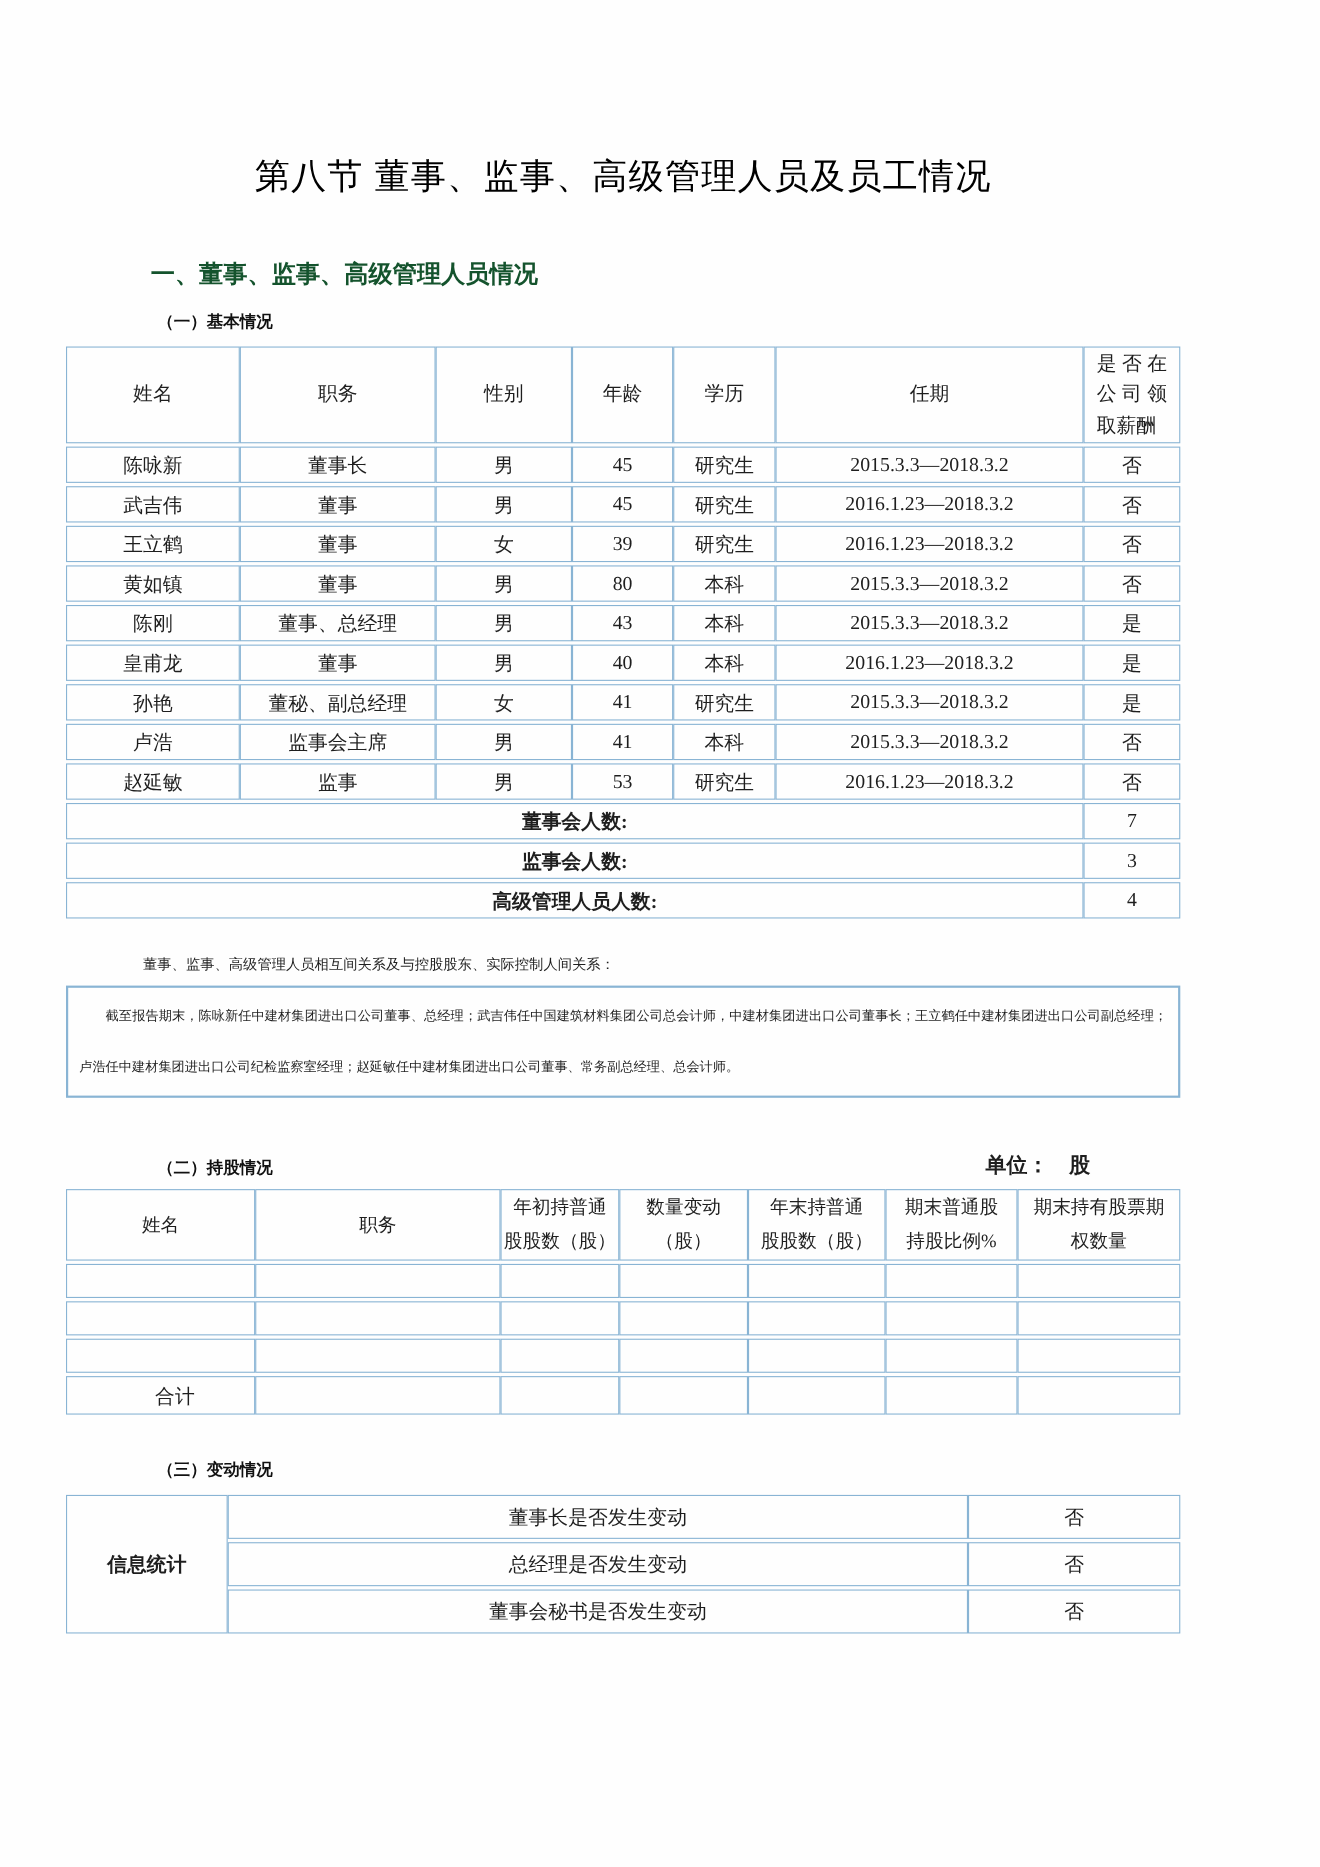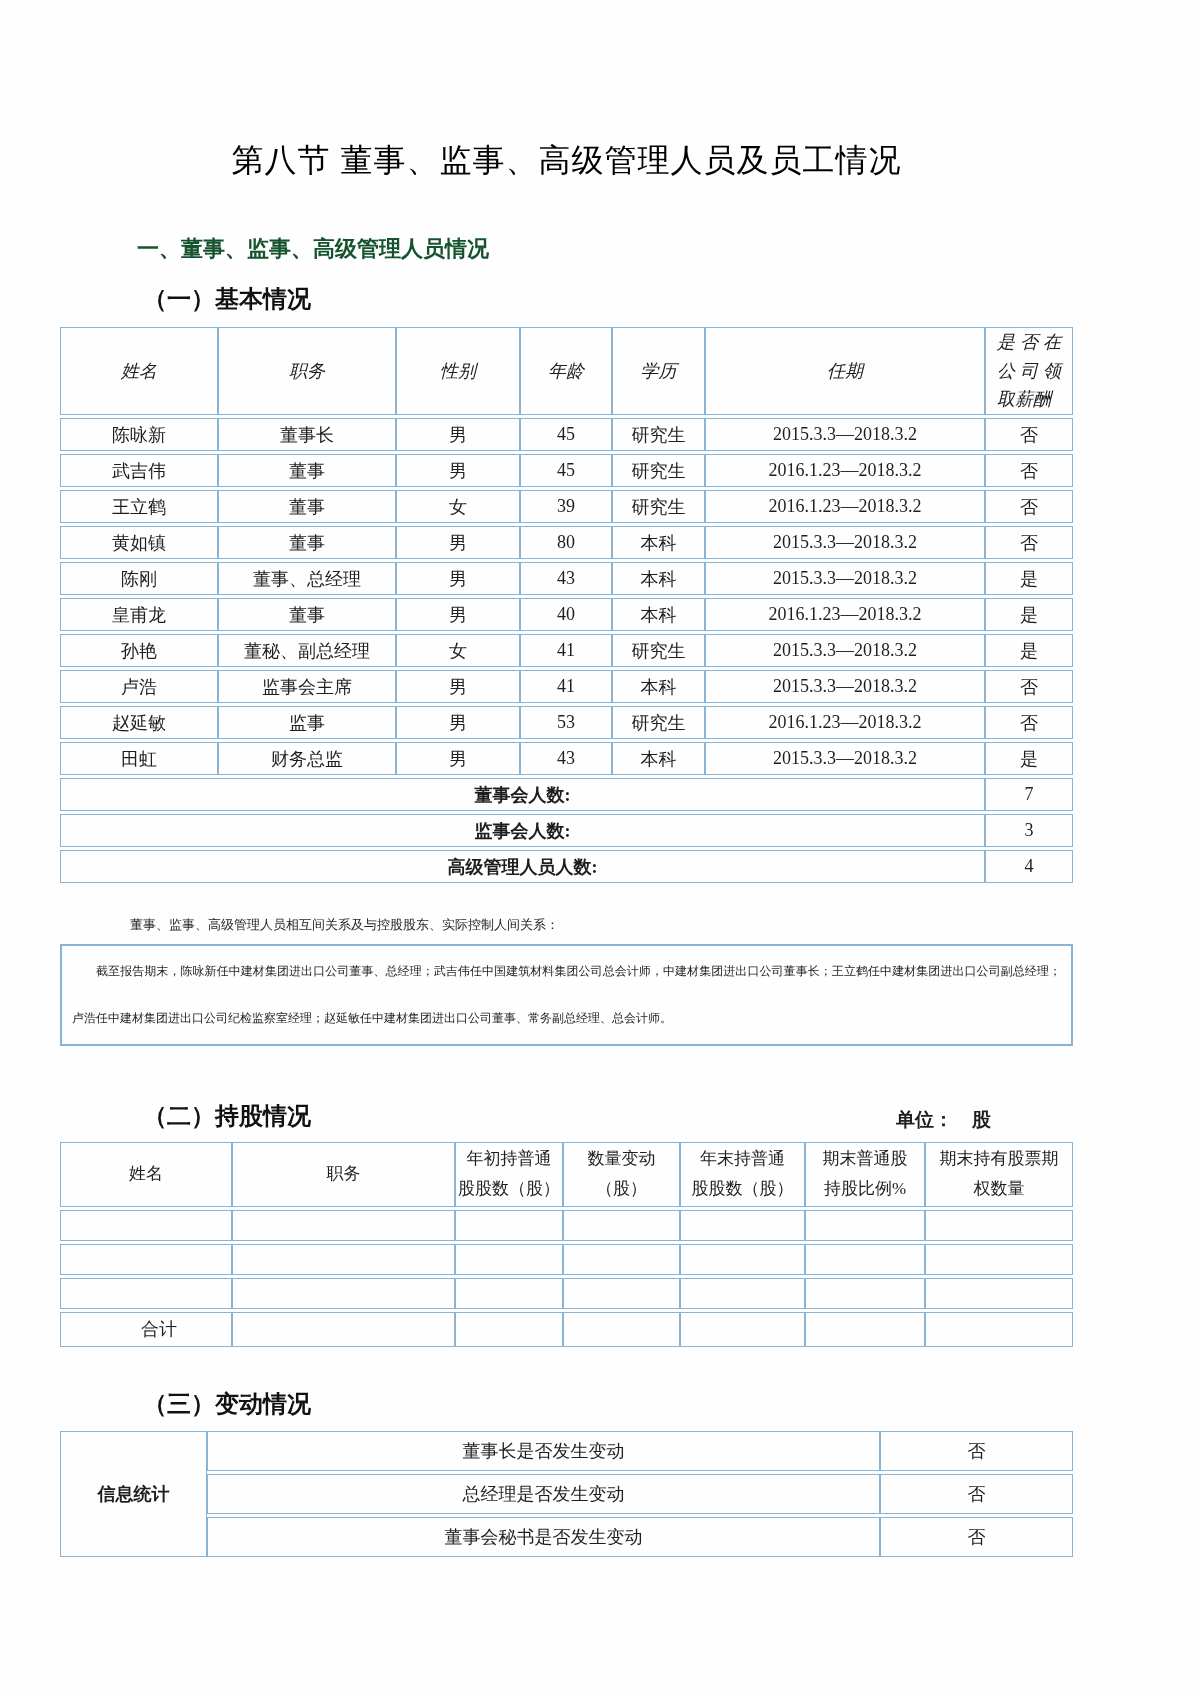--- a/index.html
+++ b/index.html
@@ -16,34 +16,34 @@
     font-weight:normal; font-size:32px; line-height:1.4;
     text-align:center; letter-spacing:1px; color:#000;
   }
   .sec-heading {
     margin:52px 0 0 77px;
     font-family:"Liberation Sans","DejaVu Sans",sans-serif;
     font-weight:bold; font-size:22px; line-height:1.3; color:#14532d;
   }
   .sub-heading {
     margin:20px 0 8px 83px;
-    font-weight:bold; font-size:24px; line-height:1.35; color:#111;
+    font-weight:bold; font-size:15px; line-height:1.35; color:#111;
   }
 
   table.grid {
     border-collapse:separate; border-spacing:0 3px; table-layout:fixed;
     width:1013px; font-size:18px; color:var(--ink);
   }
   .grid th, .grid td {
     border:1px solid var(--line); text-align:center; vertical-align:middle;
     font-weight:normal; padding:1px 2px; overflow:hidden;
   }
 
   
-  #basic-table thead th { height:84px; line-height:1.6;font-style:italic; }
+  #basic-table thead th { height:84px; line-height:1.6; }
   #basic-table thead th.c6 { text-align:justify; padding:0 11px; }
   #basic-table td { height:29px; }
   #basic-table td.sum-label { font-weight:bold; height:27px;margin-top:24px; }
 
   
   #share-table th { height:60px; white-space:pre-line; font-size:17px; line-height:1.8; }
   #share-table td { height:27px;padding-left:28px; }
   #share-table tr.total td { height:31px; }
 
   
@@ -168,29 +168,20 @@
           <td class="c6">否</td>
         </tr>
         <tr>
           <td class="c0">赵延敏</td>
           <td class="c1">监事</td>
           <td class="c2">男</td>
           <td class="c3">53</td>
           <td class="c4">研究生</td>
           <td class="c5">2016.1.23—2018.3.2</td>
           <td class="c6">否</td>
-        </tr>
-        <tr>
-          <td class="c0">田虹</td>
-          <td class="c1">财务总监</td>
-          <td class="c2">男</td>
-          <td class="c3">43</td>
-          <td class="c4">本科</td>
-          <td class="c5">2015.3.3—2018.3.2</td>
-          <td class="c6">是</td>
         </tr>
         <tr>
           <td class="sum-label" colspan="6">董事会人数:</td>
           <td class="c6">7</td>
         </tr>
         <tr>
           <td class="sum-label" colspan="6">监事会人数:</td>
           <td class="c6">3</td>
         </tr>
         <tr>

